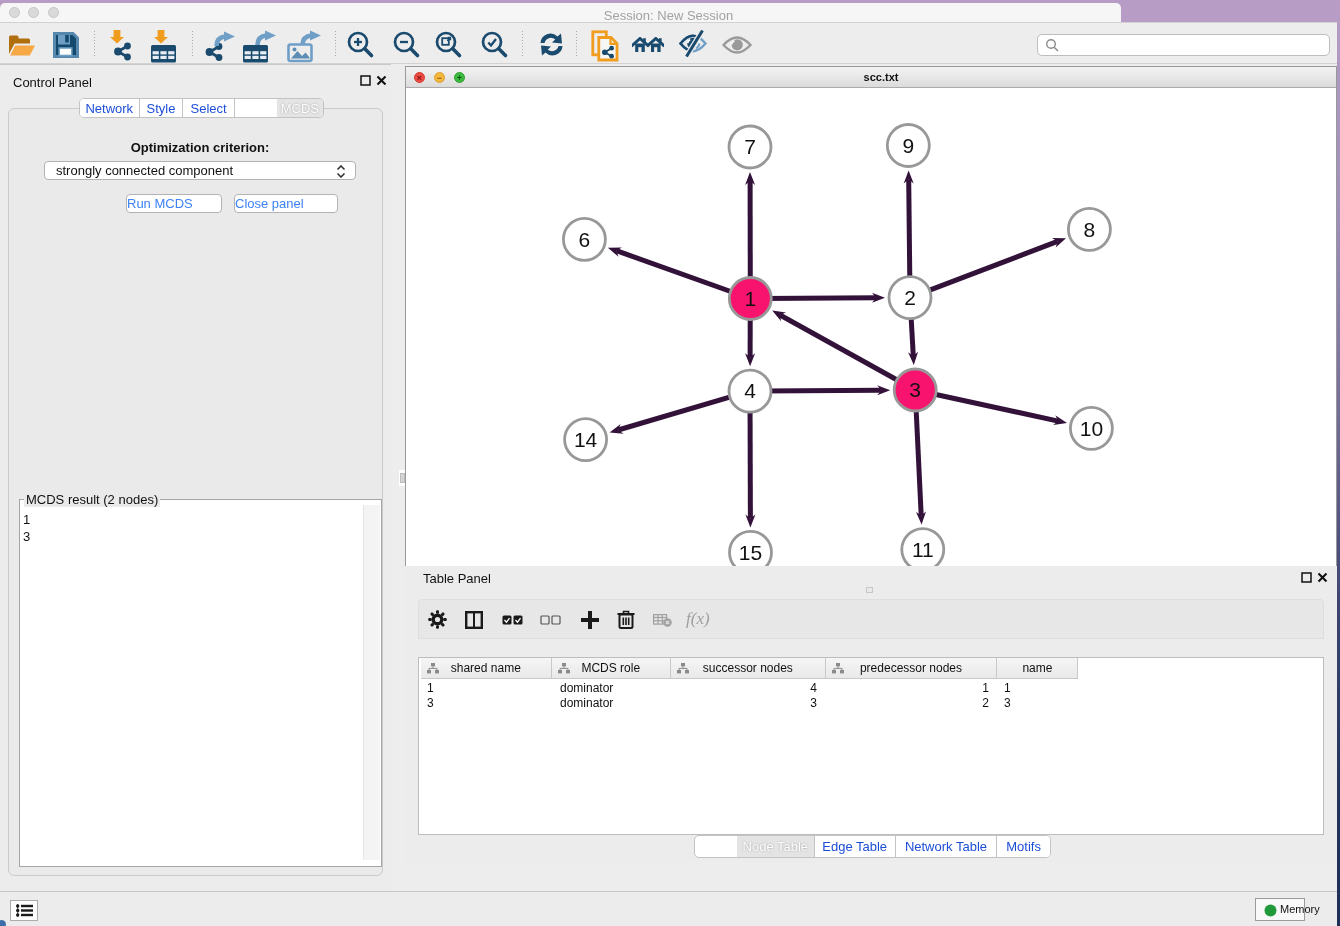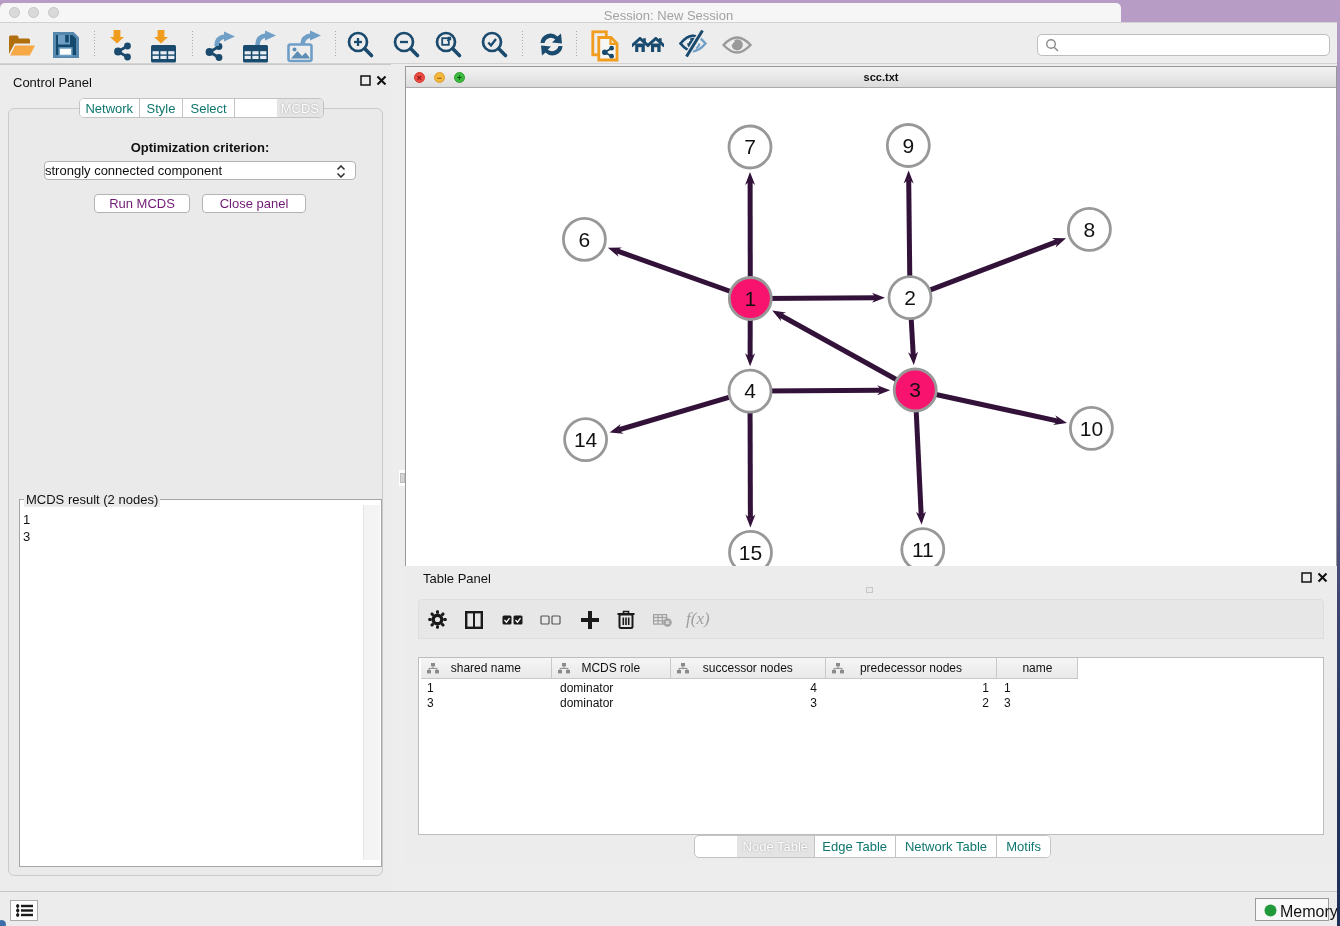--- a/index.html
+++ b/index.html
@@ -15,46 +15,46 @@
   
   #toolbar{left:0;top:21.5px;width:1337px;height:42px;background:#ededed;border-top:1px solid #d2d2d2;border-bottom:1px solid #d2d2d2;box-sizing:border-box;}
   .sep{position:absolute;top:8px;height:26px;width:1px;background-image:linear-gradient(#aaa 1px,transparent 1px);background-size:1px 3px;}
   .ticon{position:absolute;top:7px;}
   #searchbox{left:1037px;top:11px;width:291px;height:20px;background:#fff;border:1px solid #bdbdbd;border-radius:5px;}
   
   #cpanel{left:0;top:64px;width:391px;height:827px;background:#ececec;border-top:1px solid #c9c9c9;box-sizing:border-box;}
   #cp-title{left:13px;top:10px;font-size:13px;color:#111;}
   #cp-body{left:8px;top:43px;width:375px;height:768px;background:#eaeaea;border:1px solid #cbcbcb;border-radius:6px;box-sizing:border-box;}
   .tabs{position:absolute;display:flex;height:18px;border:1px solid #c3c3c3;border-radius:5px;overflow:hidden;background:#fff;}
-  .tab{display:flex;align-items:center;justify-content:center;font-size:13px;color:#0f766e;background:#fff;border-right:1px solid #c3c3c3;box-sizing:border-box;}
+  .tab{display:flex;align-items:center;justify-content:center;font-size:13px;color:#1d4ed8;background:#fff;border-right:1px solid #c3c3c3;box-sizing:border-box;}
   .tab:last-child{border-right:none;}
   .tab.selgray{background:#e4e4e4;color:#fdfdfd;text-shadow:0 0 2px #9f9f9f;margin-left:42px;}
   #optlabel{left:9px;top:75px;width:382px;text-align:center;font-size:13px;color:#111;font-weight:bold;}
-  #optselect{left:44px;top:96px;width:312px;height:19px;background:#fff;border:1px solid #b3b3b3;border-radius:4px;box-sizing:border-box;font-size:13px;color:#111;line-height:17px;}
-  .btn{position:absolute;height:19px;background:#fff;border:1px solid #b3b3b3;border-radius:4px;box-sizing:border-box;font-size:13px;color:#701a75;text-align:center;line-height:17px;}
+  #optselect{left:44px;top:96px;width:312px;height:19px;background:#fff;border:1px solid #b3b3b3;border-radius:4px;box-sizing:border-box;font-size:13px;color:#111;line-height:17px;padding-left:11px;}
+  .btn{position:absolute;height:19px;background:#fff;border:1px solid #b3b3b3;border-radius:4px;box-sizing:border-box;font-size:13px;color:#3b82f6;line-height:17px;margin-left:32px;}
   #fieldset{left:19px;top:434px;width:363px;height:368px;border:1px solid #a6a6a6;background:#fff;box-sizing:border-box;}
   #fslegend{left:24px;top:427px;font-size:13px;color:#111;background:#eaeaea;padding:0 2px;}
   #fstext{left:23px;top:446px;font-size:13px;color:#111;line-height:17px;}
   #fsscroll{left:363px;top:440px;width:16px;height:355px;background:#f4f4f4;border-left:1px solid #e6e6e6;}
   
   #sccwin{left:405px;top:66px;width:932px;height:526px;border:1px solid #999;box-sizing:border-box;background:#fff;}
   #scctitle{left:0;top:0;width:930px;height:21px;background:linear-gradient(#f3f3f3,#dcdcdc);border-bottom:1px solid #ababab;box-sizing:border-box;}
   .tl2{position:absolute;width:11px;height:11px;border-radius:50%;top:5px;box-sizing:border-box;font-size:9px;font-weight:bold;text-align:center;line-height:10px;}
   #scclabel{left:20px;top:4px;width:910px;text-align:center;font-size:11px;font-weight:bold;color:#111;}
   
   #tpanel{left:405px;top:566px;width:932px;height:296px;background:#ececec;}
   #tp-title{left:18px;top:5px;font-size:13px;color:#111;}
   #tp-toolbar{left:13px;top:33px;width:906px;height:40px;background:#e7e7e7;border:1px solid #dedede;border-radius:4px 4px 0 0;box-sizing:border-box;}
   #tblwrap{left:13px;top:79px;width:906px;height:178px;background:#fff;border:1px solid #bdbdbd;box-sizing:border-box;margin-top:12px;}
   .th{position:absolute;top:0;height:21px;background:linear-gradient(#f5f5f5,#e9e9e9);border-right:1px solid #c9c9c9;border-bottom:1px solid #c9c9c9;box-sizing:border-box;font-size:12px;color:#111;text-align:center;line-height:20px;}
   .td{position:absolute;font-size:12px;color:#111;height:17px;line-height:17px;}
   
   #statusbar{left:0;top:891px;width:1337px;height:35px;background:#ececec;border-top:1px solid #c6c6c6;box-sizing:border-box;}
   #listbtn{left:10px;top:8px;width:28px;height:21px;background:#fdfdfd;border:1px solid #ababab;box-sizing:border-box;}
-  #membtn{left:1255px;top:6px;width:74px;height:23px;background:#f9f9f9;border:1px solid #9b9b9b;box-sizing:border-box;font-size:16px;color:#111;}
+  #membtn{left:1255px;top:6px;width:50px;height:23px;background:#f9f9f9;border:1px solid #9b9b9b;box-sizing:border-box;font-size:11px;color:#111;}
 </style>
 </head>
 <body>
 <div class="abs" id="purpletop"></div>
 <div class="abs" id="purpleright"></div>
 <div class="abs" style="right:0;top:24px;width:3px;height:902px;z-index:9;background:linear-gradient(#b49bc5,#9c8fb9 22%,#6f6a94 45%,#3c4370 65%,#22345c 85%,#1d2f55);"></div>
 
 <div class="abs" id="titlebar">
   <div class="tl" style="left:9px;"></div>
   <div class="tl" style="left:28px;"></div>

